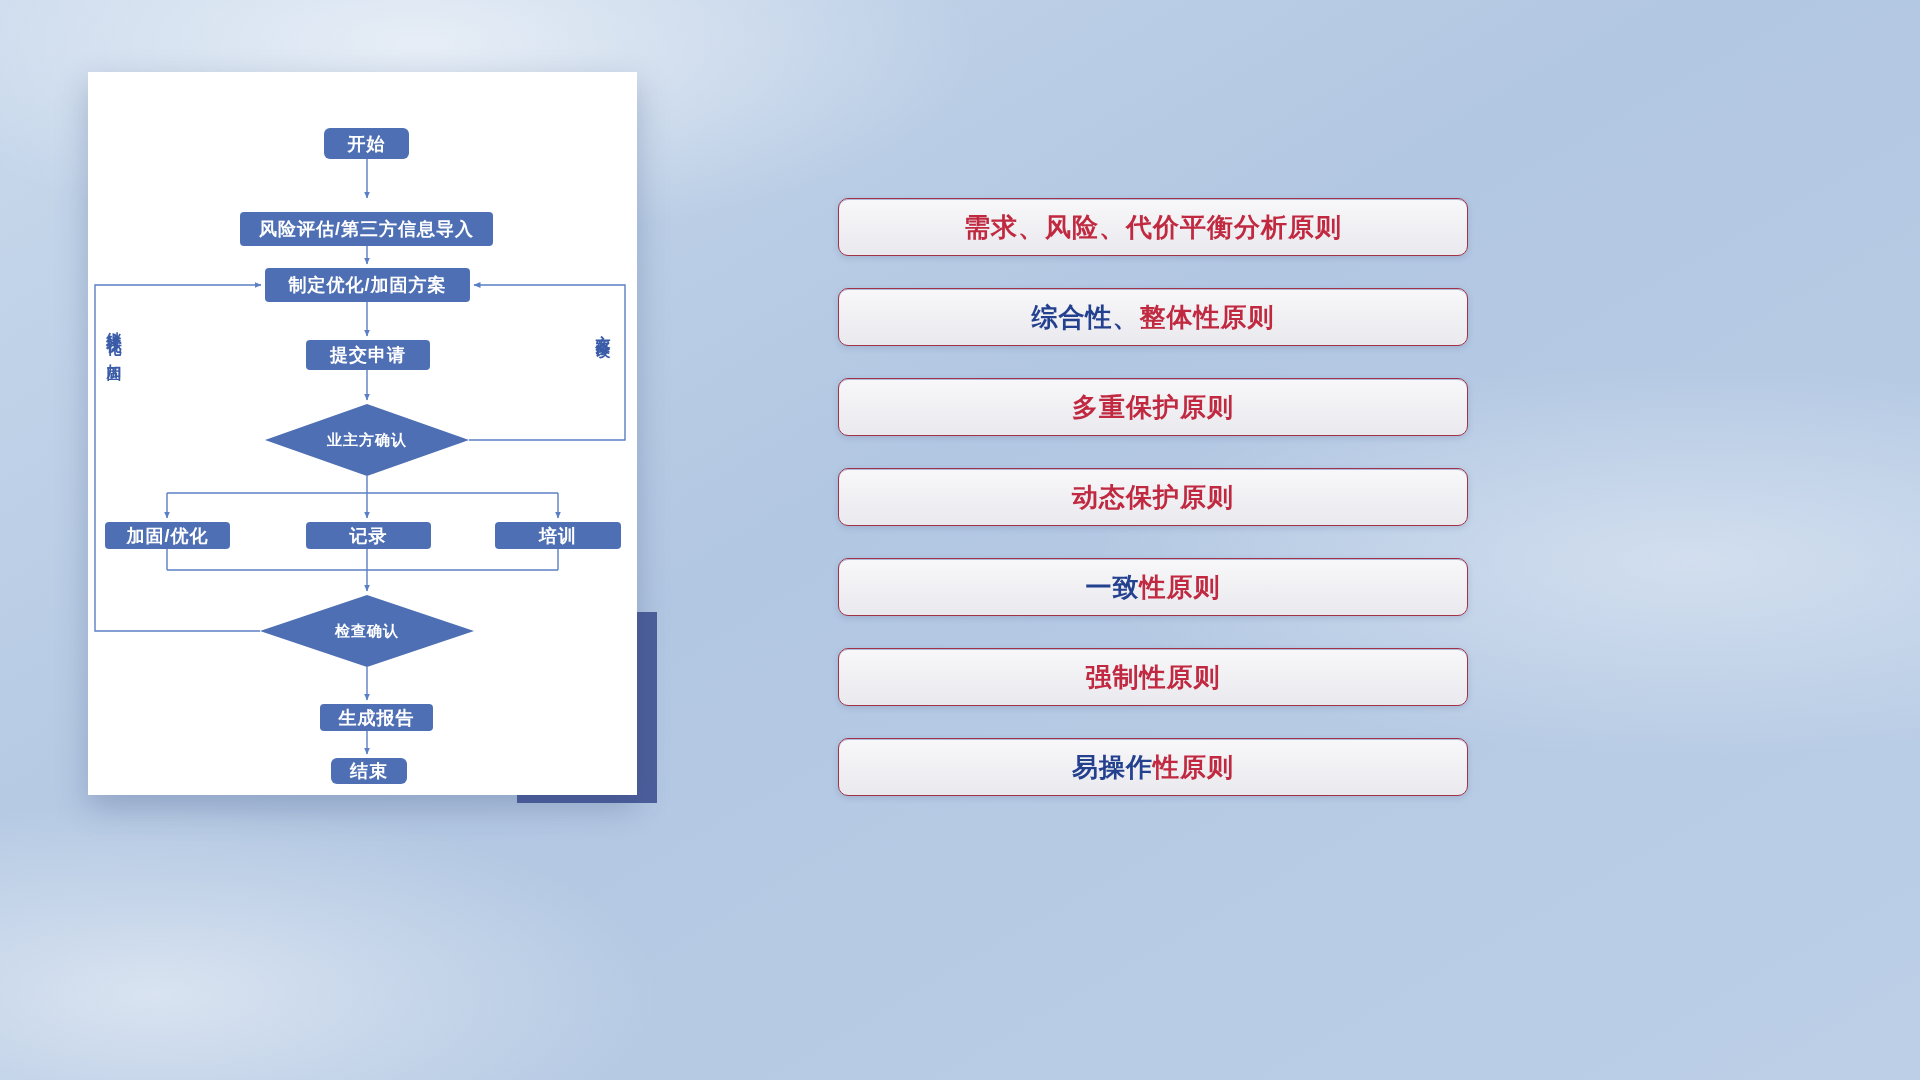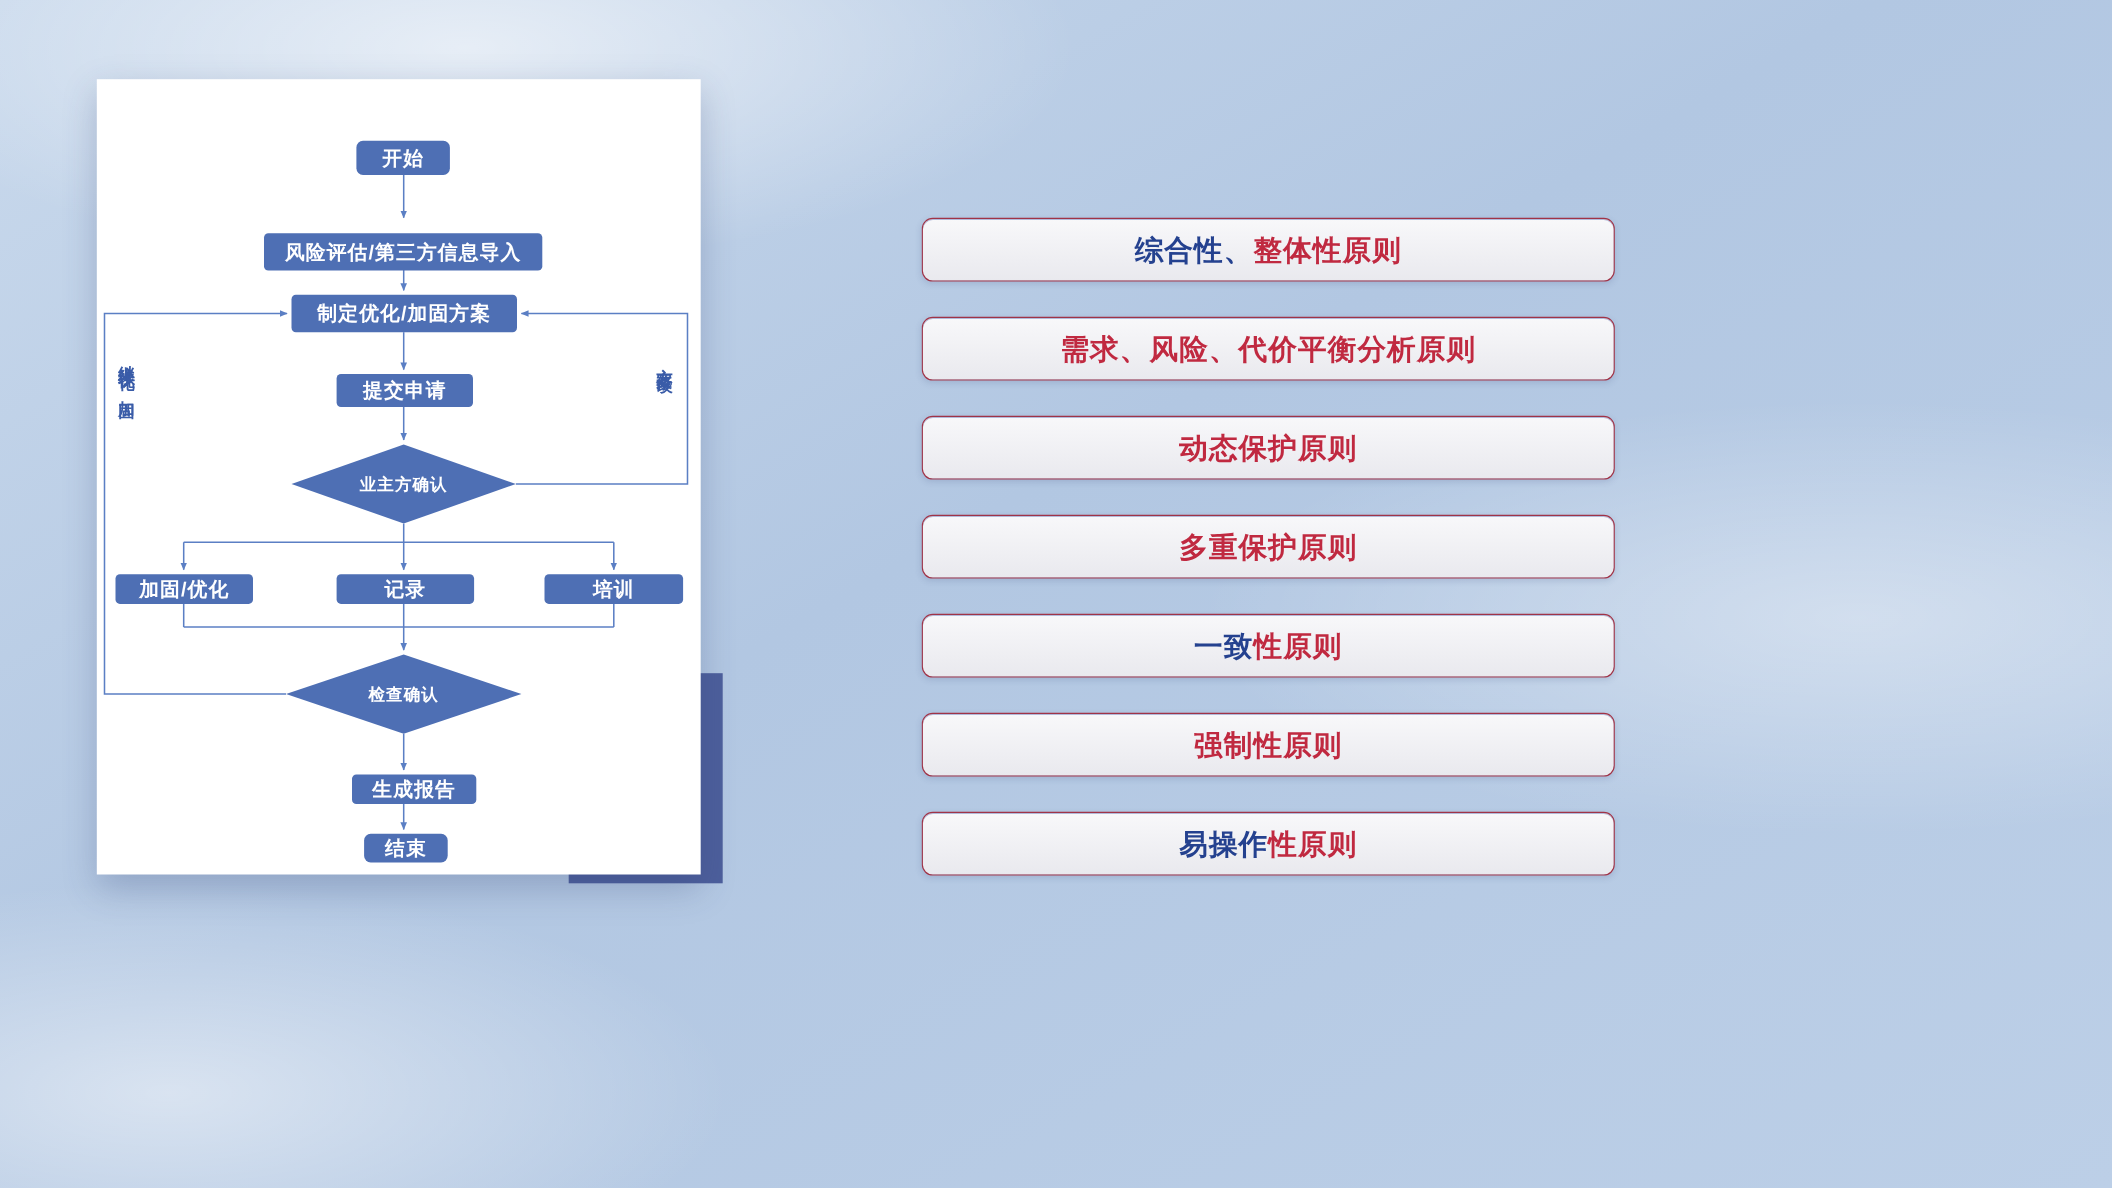--- a/index.html
+++ b/index.html
@@ -129,31 +129,31 @@
 
     <div class="vlabel" style="left:16px; top:248px; height:200px;">继续优化/加固</div>
 
     <div class="vlabel" style="left:505px; top:250px; height:150px;">方案修改</div>
 
   </div>
 
 
   <div class="principles">
       <div class="principle">
+        <span style="color: rgb(192, 41, 64);">需求、风险、代价平衡分析原则</span>
+      </div>
+      <div class="principle">
         <span style="color: rgb(36, 65, 143);">综合性、</span>
         <span style="color: rgb(192, 41, 64);">整体性原则</span>
       </div>
       <div class="principle">
-        <span style="color: rgb(192, 41, 64);">需求、风险、代价平衡分析原则</span>
+        <span style="color: rgb(192, 41, 64);">多重保护原则</span>
       </div>
       <div class="principle">
         <span style="color: rgb(192, 41, 64);">动态保护原则</span>
-      </div>
-      <div class="principle">
-        <span style="color: rgb(192, 41, 64);">多重保护原则</span>
       </div>
       <div class="principle">
         <span style="color: rgb(36, 65, 143);">一致</span>
         <span style="color: rgb(192, 41, 64);">性原则</span>
       </div>
       <div class="principle">
         <span style="color: rgb(192, 41, 64);">强制性原则</span>
       </div>
       <div class="principle">
         <span style="color: rgb(36, 65, 143);">易操作</span>

